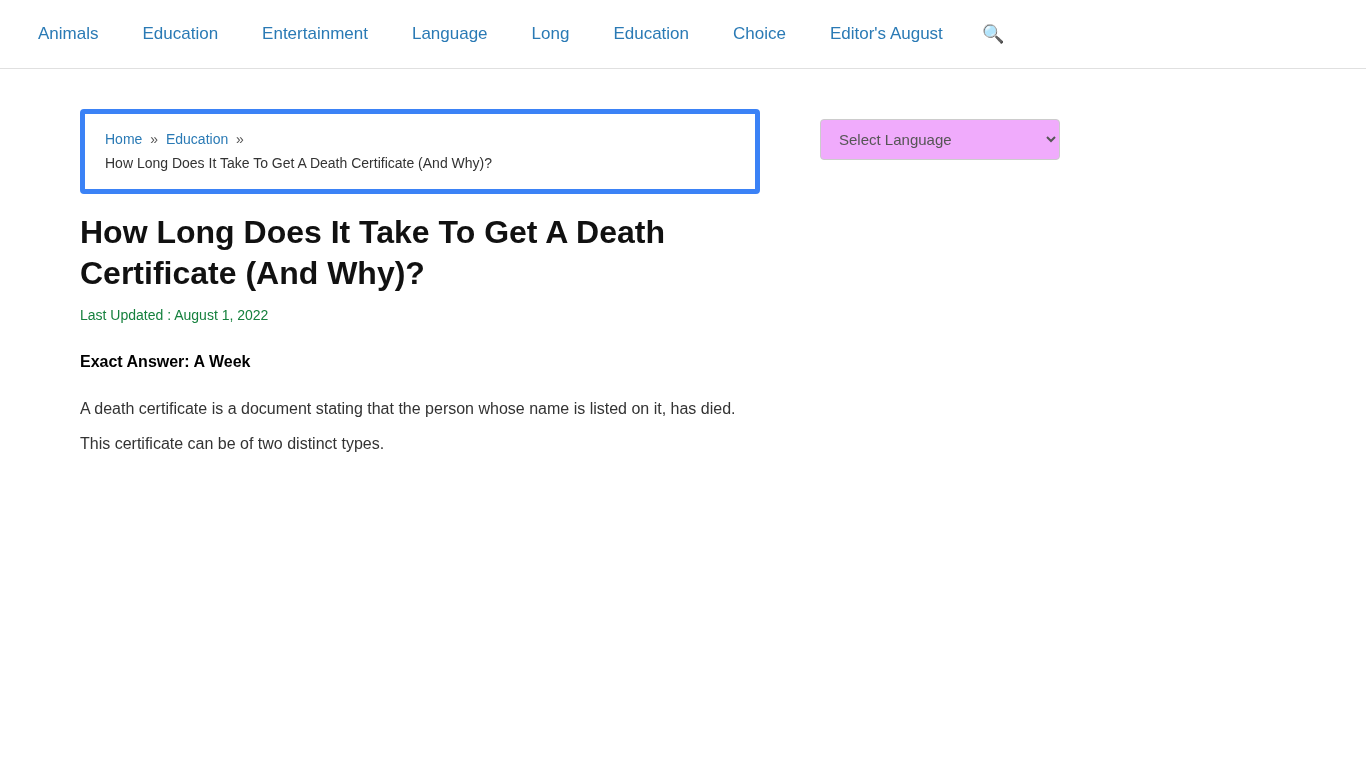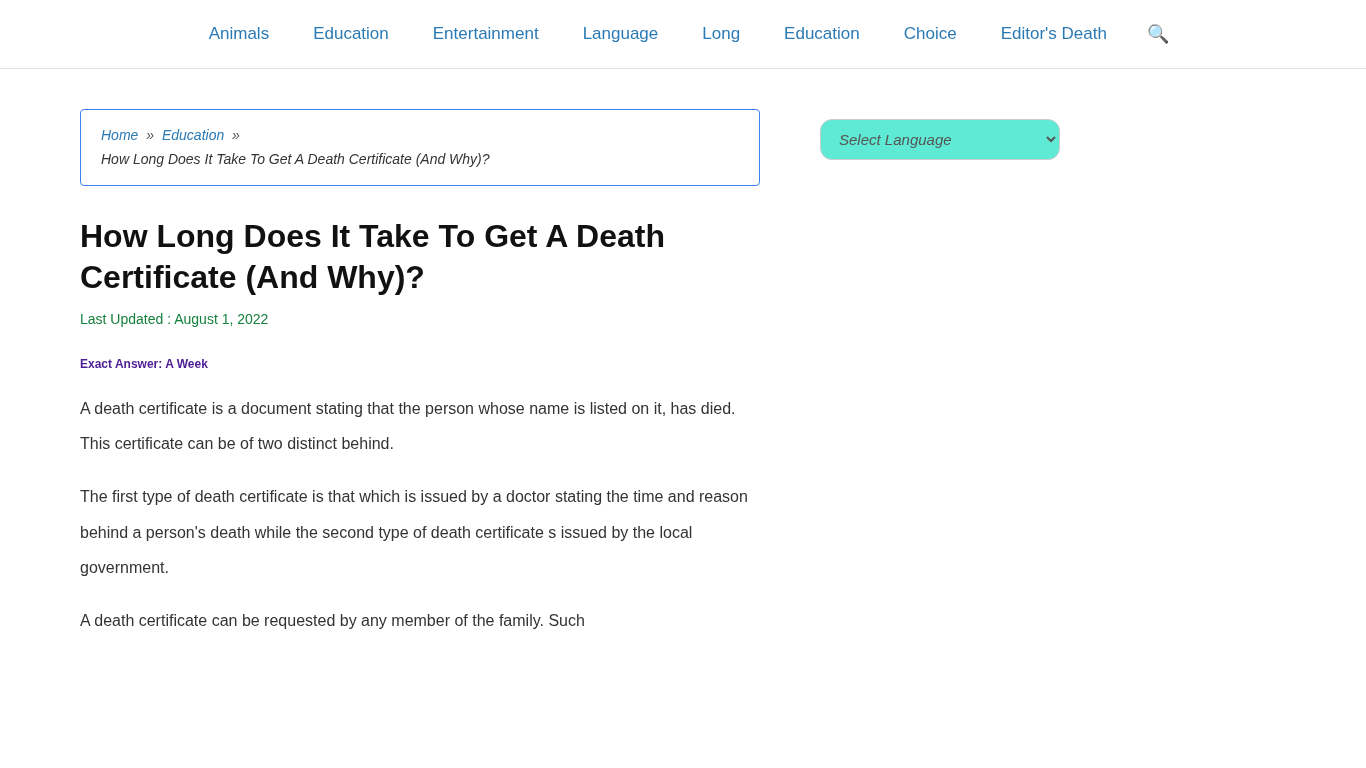--- a/index.html
+++ b/index.html
@@ -17,21 +17,21 @@
     }
 
     
     header {
       border-bottom: 1px solid #e0e0e0;
       background: #fff;
     }
 
     nav {
       display: flex;
-      justify-content: center;
+      justify-content: flex-start;
       align-items: center;
       padding: 0 16px;
       height: 68px;
       gap: 0;
     }
 
     .nav-item {
       color: #2a7ab5;
       text-decoration: none;
       font-family: Arial, sans-serif;
@@ -61,29 +61,28 @@
     }
 
     
     .content-area {
       flex: 1;
       max-width: 680px;
     }
 
     
     .breadcrumb-box {
-      border: 1px solid #3b82f6;
+      border: 5px solid #3b82f6;
       border-radius: 4px;
       padding: 14px 20px;
-      margin-bottom: 30px;
+      margin-bottom: 18px;
       font-family: Arial, sans-serif;
       font-size: 14px;
       color: #555;
       line-height: 1.6;
-      font-style: italic;
     }
 
     .breadcrumb-box a {
       color: #2a7ab5;
       text-decoration: none;
     }
 
     .breadcrumb-separator {
       margin: 0 4px;
       color: #555;
@@ -107,23 +106,23 @@
 
     .article-date {
       font-family: Arial, sans-serif;
       font-size: 14px;
       color: #15803d;
       margin-bottom: 30px;
     }
 
     .exact-answer-heading {
       font-family: Arial, sans-serif;
-      font-size: 12px;
+      font-size: 16px;
       font-weight: 700;
-      color: #4c1d95;
+      color: #000000;
       margin-bottom: 20px;
     }
 
     .article-paragraph {
       font-family: Arial, sans-serif;
       font-size: 16px;
       line-height: 2.2;
       color: #333;
       margin-bottom: 0;
     }
@@ -134,41 +133,40 @@
       flex-shrink: 0;
       padding-top: 10px;
     }
 
     .language-select {
       width: 240px;
       padding: 10px 14px;
       font-size: 15px;
       color: #555;
       border: 1px solid #ccc;
-      border-radius: 12px;
-      background: #5eead4;
+      border-radius: 4px;
+      background: #f0abfc;
       appearance: auto;
       cursor: pointer;
       font-family: Arial, sans-serif;
-      font-style: italic;
     }
   </style>
 </head>
 <body>
 
 <header>
   <nav>
     <a class="nav-item">Animals</a>
     <a class="nav-item">Education</a>
     <a class="nav-item">Entertainment</a>
     <a class="nav-item">Language</a>
     <a class="nav-item">Long</a>
     <a class="nav-item">Education</a>
     <a class="nav-item">Choice</a>
-    <a class="nav-item">Editor's Death</a>
+    <a class="nav-item">Editor's August</a>
     <button class="search-icon-btn">
       <span>🔍</span>
     </button>
   </nav>
 </header>
 
 <div class="main-container">
   <div class="content-area">
 
     <div class="breadcrumb-box">
@@ -177,25 +175,23 @@
       <a>Education</a>
       <span class="breadcrumb-separator"> » </span>
       <span class="breadcrumb-current">How Long Does It Take To Get A Death Certificate (And Why)?</span>
     </div>
 
     <h1 class="article-title">How Long Does It Take To Get A Death Certificate (And Why)?</h1>
     <p class="article-date">Last Updated : August 1, 2022</p>
 
     <h2 class="exact-answer-heading">Exact Answer: A Week</h2>
 
-    <p class="article-paragraph">A death certificate is a document stating that the person whose name is listed on it, has died. This certificate can be of two distinct behind.</p>
+    <p class="article-paragraph">A death certificate is a document stating that the person whose name is listed on it, has died. This certificate can be of two distinct types.</p>
     <br>
-    <p class="article-paragraph">The first type of death certificate is that which is issued by a doctor stating the time and reason behind a person's death while the second type of death certificate s issued by the local government.</p>
     <br>
-    <p class="article-paragraph">A death certificate can be requested by any member of the family. Such</p>
 
   </div>
 
   <div class="sidebar">
     <select class="language-select">
       <option>Select Language</option>
       <option>English</option>
       <option>Spanish</option>
       <option>French</option>
       <option>German</option>

